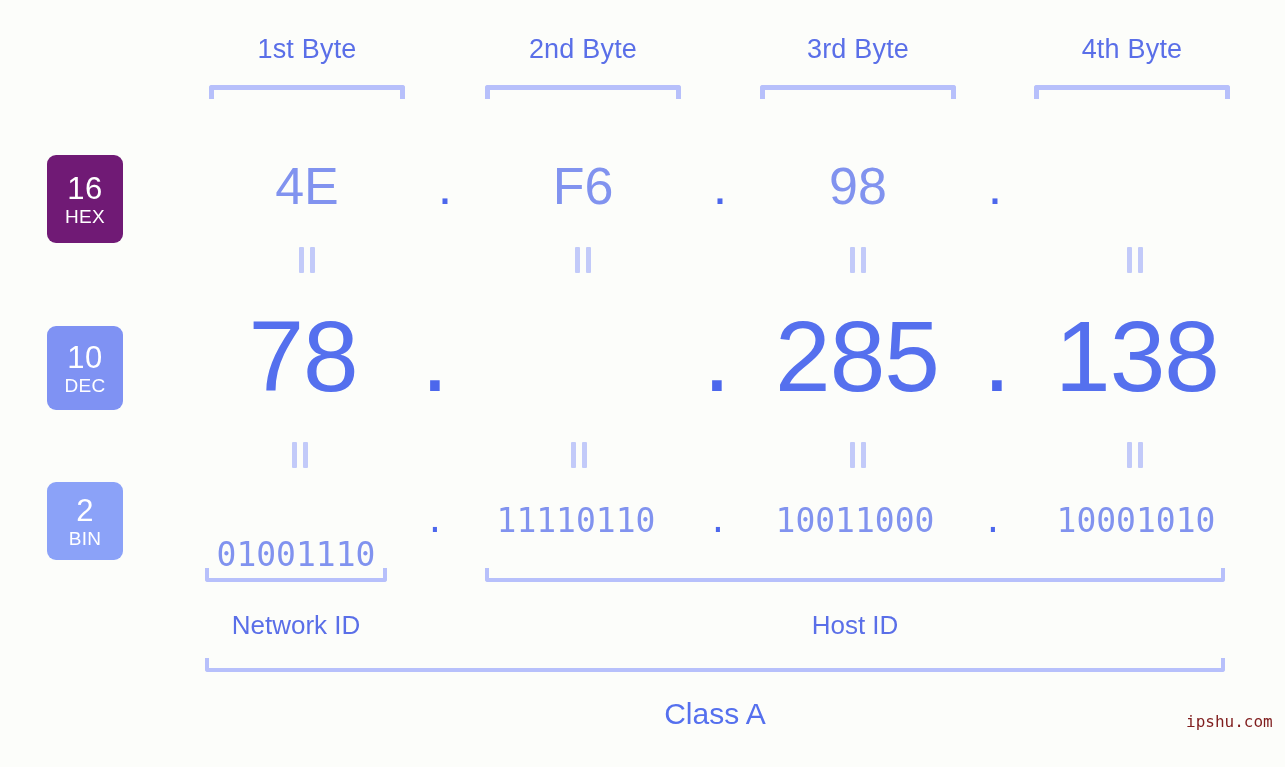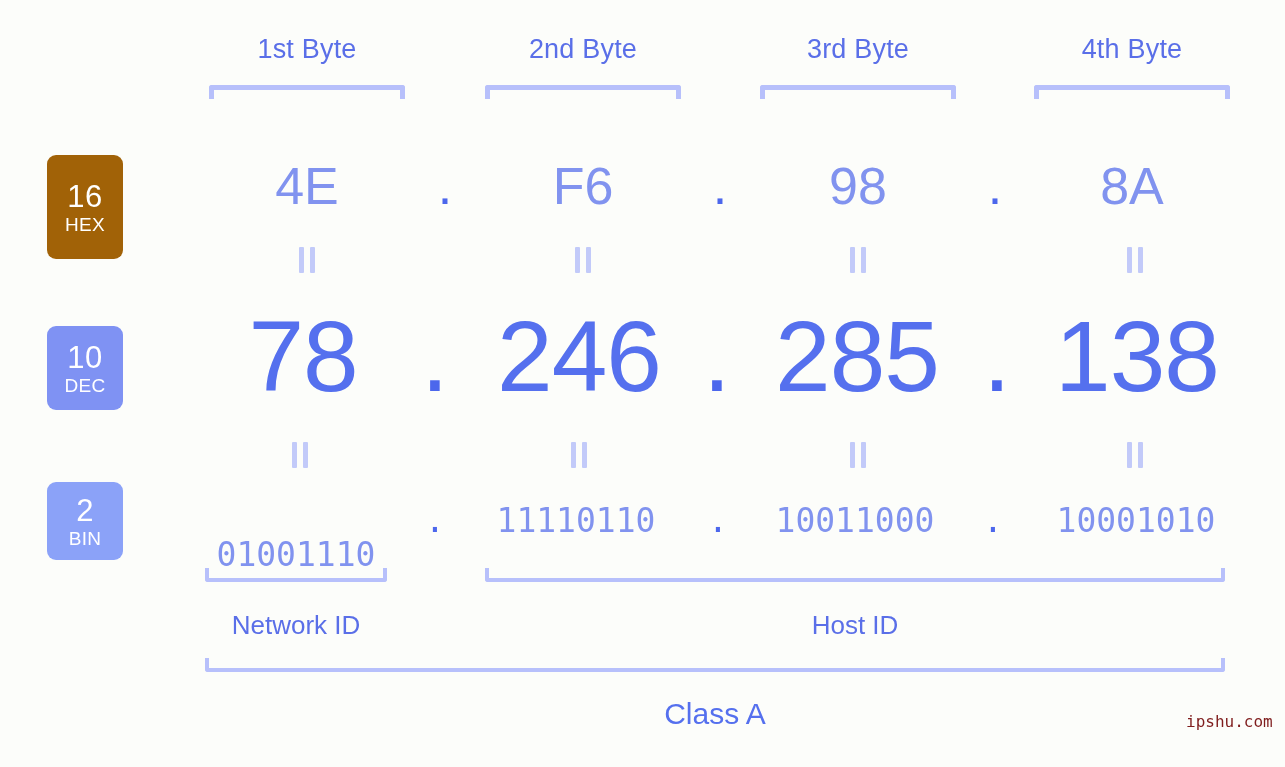--- a/index.html
+++ b/index.html
@@ -72,21 +72,21 @@
     font-size: 31px;
     font-weight: 400;
     letter-spacing: .5px;
   }
   .badge .sys {
     font-size: 19px;
     font-weight: 400;
     margin-top: 3px;
     letter-spacing: .3px;
   }
-  .badge-hex { height: 104px; background: #a16207; }
+  .badge-hex { height: 88px; background: #701a75; }
   .badge-dec { height: 84px; background: #7f92f3; }
   .badge-bin { height: 78px; background: #8ba2f8; }
 
   
   .val-hex {
     font-size: 52px;
     color: #8193ef;
     text-align: center;
     white-space: nowrap;
     line-height: 1;
@@ -185,21 +185,20 @@
     <span class="num">16</span>
     <span class="sys">HEX</span>
   </div>
 
   <div class="abs val-hex" style="left:209px; top:160px; width:196px;">4E</div>
   <div class="abs dot-hex" style="left:415px; top:160px; width:60px;">.</div>
   <div class="abs val-hex" style="left:485px; top:160px; width:196px;">F6</div>
   <div class="abs dot-hex" style="left:690px; top:160px; width:60px;">.</div>
   <div class="abs val-hex" style="left:760px; top:160px; width:196px;">98</div>
   <div class="abs dot-hex" style="left:965px; top:160px; width:60px;">.</div>
-  <div class="abs val-hex" style="left:1034px; top:160px; width:196px;">8A</div>
 
   <div class="abs eq" style="left:296px; top:247px;">
       <i></i>
       <i></i>
     </div>
   <div class="abs eq" style="left:572px; top:247px;">
       <i></i>
       <i></i>
     </div>
   <div class="abs eq" style="left:847px; top:247px;">
@@ -211,21 +210,20 @@
       <i></i>
     </div>
 
   <div class="abs badge badge-dec" style="left:47px; top:326px;">
     <span class="num">10</span>
     <span class="sys">DEC</span>
   </div>
 
   <div class="abs val-dec" style="left:205px; top:306px; width:196px;">78</div>
   <div class="abs dot-dec" style="left:400px; top:306px; width:70px;">.</div>
-  <div class="abs val-dec" style="left:464px; top:306px; width:230px;">246</div>
   <div class="abs dot-dec" style="left:682px; top:306px; width:70px;">.</div>
   <div class="abs val-dec" style="left:742px; top:306px; width:230px;">285</div>
   <div class="abs dot-dec" style="left:962px; top:306px; width:70px;">.</div>
   <div class="abs val-dec" style="left:1022px; top:306px; width:230px;">138</div>
 
   <div class="abs eq" style="left:289px; top:442px;">
       <i></i>
       <i></i>
     </div>
   <div class="abs eq" style="left:568px; top:442px;">

